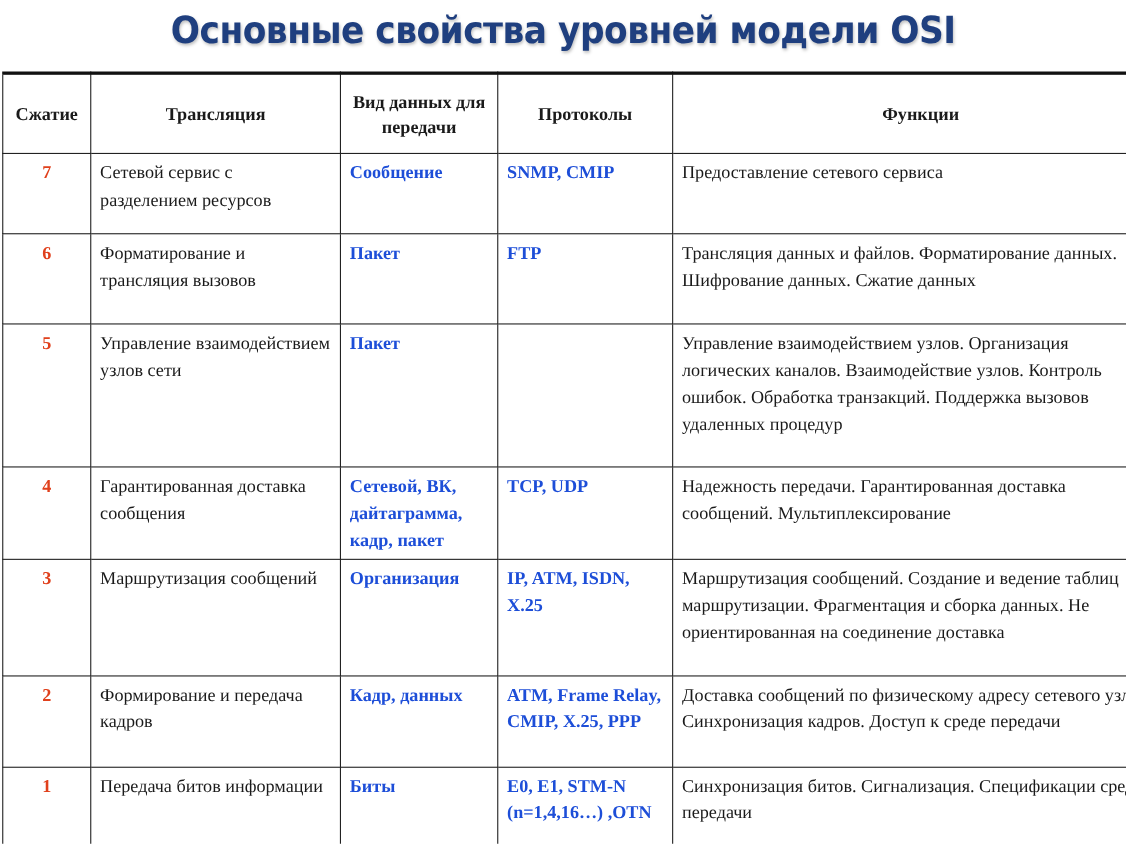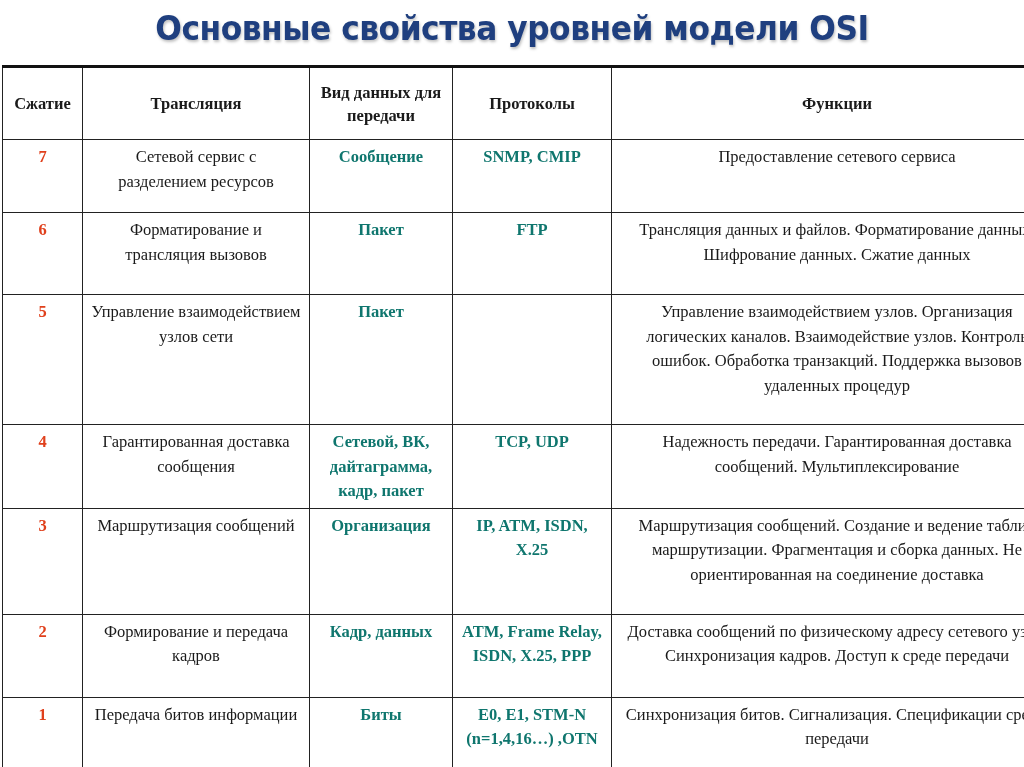--- a/index.html
+++ b/index.html
@@ -38,37 +38,37 @@
       font-family: "Liberation Serif", "DejaVu Serif", serif;
       font-size: 16.5px;
       line-height: 24.5px;
       color: #1a1a1a;
       border-top: 3px solid #111;
     }
     .osi-table th, .osi-table td {
       border: 1.5px solid #222;
       vertical-align: top;
       padding: 5px 8px 4px 8px;
-      text-align: center;
+      text-align: left;
     }
     .osi-table th {
       vertical-align: middle;
       text-align: center;
       font-weight: bold;
       line-height: 23px;
       padding: 4px 6px;
     }
     .osi-table td.level {
       text-align: center;
       color: #e0401c;
       font-weight: bold;
     }
     .osi-table td.bold {
       font-weight: bold;
-      color: #0f766e;
+      color: #1d4ed8;
     }
     col.c1 { width: 80px; }
     col.c2 { width: 227px; }
     col.c3 { width: 143px; }
     col.c4 { width: 159px; }
     col.c5 { width: 451px; }
     tr.hdr { height: 73px; }
     tr.r7 { height: 73px; }
     tr.r6 { height: 82px; }
     tr.r5 { height: 130px; }
@@ -132,21 +132,21 @@
       <td class="level">3</td>
       <td>Маршрутизация сообщений</td>
       <td class="bold">Организация</td>
       <td class="bold">IP, ATM, ISDN, X.25</td>
       <td>Маршрутизация сообщений. Создание и ведение таблиц маршрутизации. Фрагментация и сборка данных. Не ориентированная на соединение доставка</td>
     </tr>
     <tr class="r2">
       <td class="level">2</td>
       <td>Формирование и передача кадров</td>
       <td class="bold">Кадр, данных</td>
-      <td class="bold">ATM, Frame Relay, ISDN, X.25, PPP</td>
+      <td class="bold">ATM, Frame Relay, CMIP, X.25, PPP</td>
       <td>Доставка сообщений по физическому адресу сетевого узла. Синхронизация кадров. Доступ к среде передачи</td>
     </tr>
     <tr class="r1">
       <td class="level">1</td>
       <td>Передача битов информации</td>
       <td class="bold">Биты</td>
       <td class="bold">E0, E1, STM-N (n=1,4,16…) ,OTN</td>
       <td>Синхронизация битов. Сигнализация. Спецификации среды передачи</td>
     </tr>
   </tbody>

